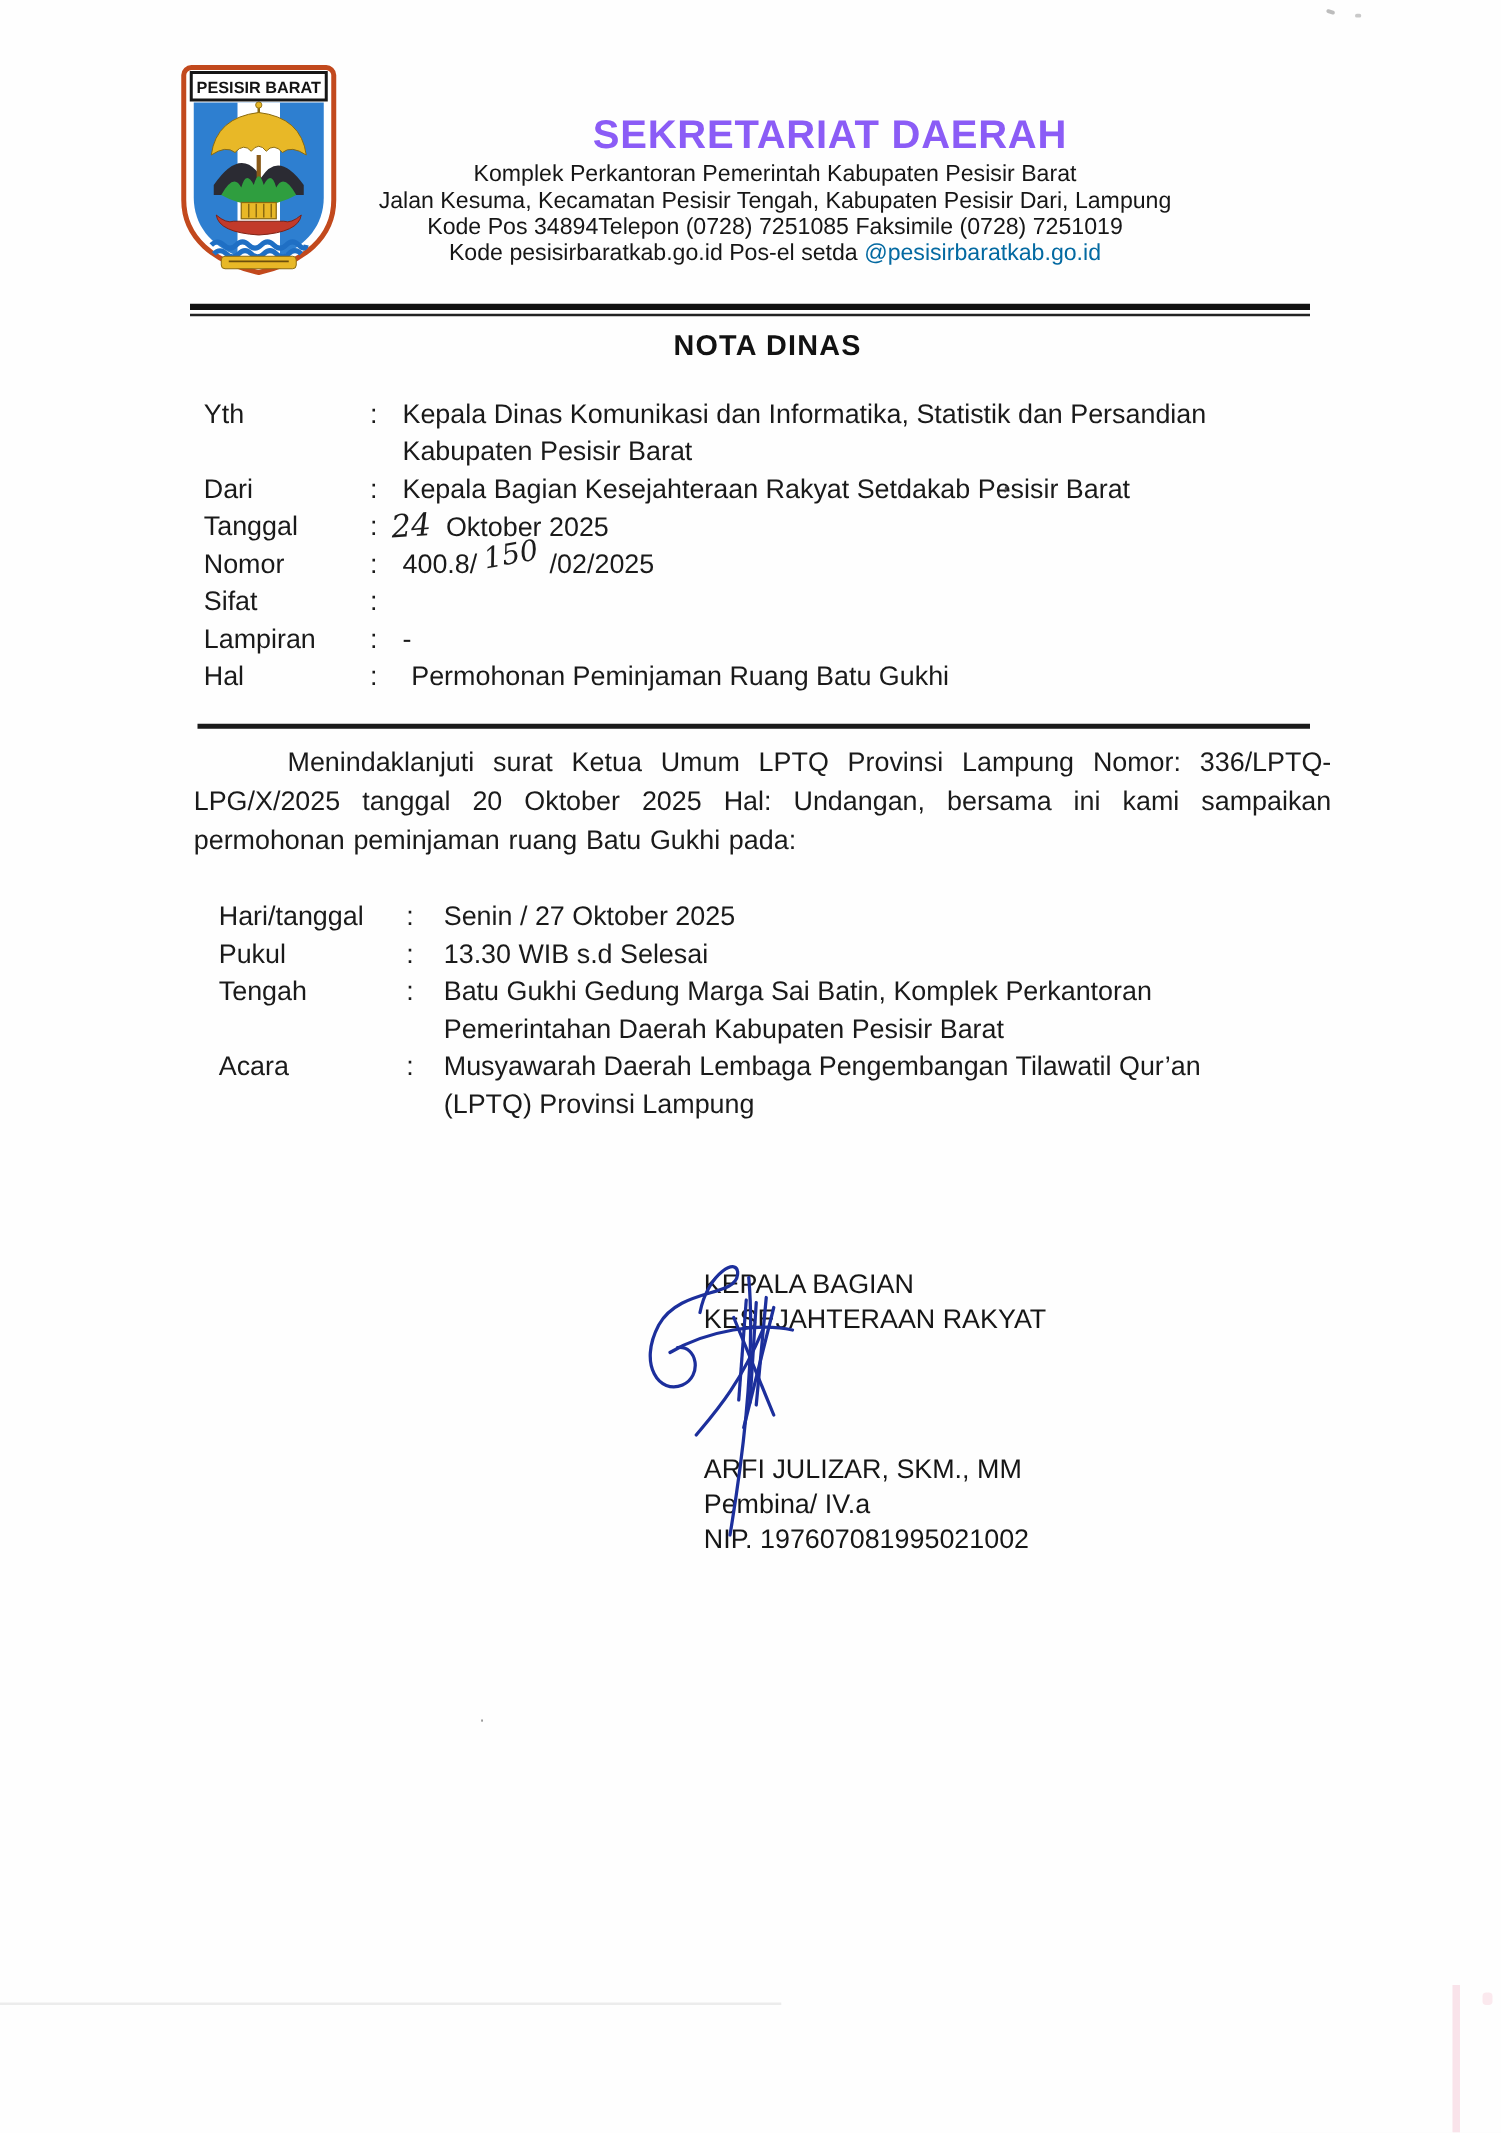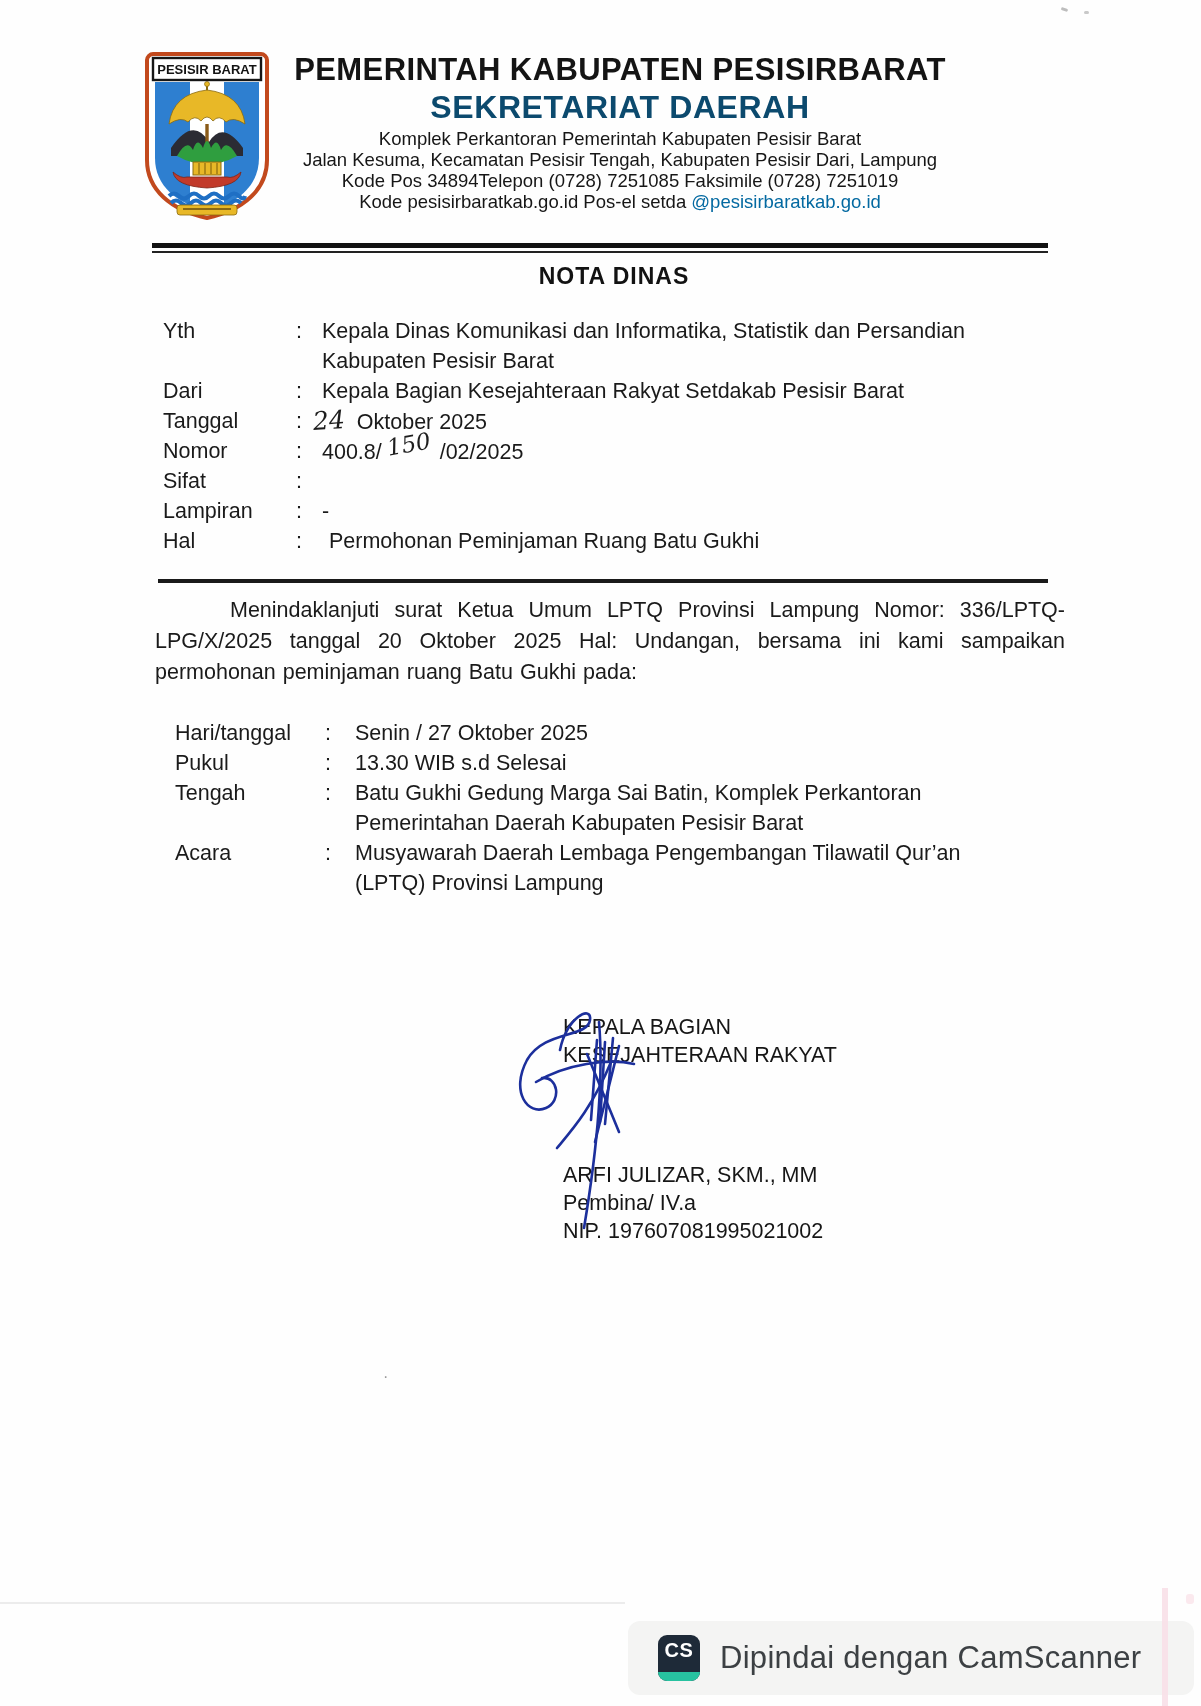--- a/index.html
+++ b/index.html
@@ -4,21 +4,21 @@
 <style>
   * { margin:0; padding:0; box-sizing:border-box; }
   html,body { width:1201px; height:1706px; }
   body { font-family:"Liberation Sans", sans-serif; background:#fbfbfa; position:relative; overflow:hidden; color:#1a1a1a; }
   .abs { position:absolute; }
   .page { position:absolute; inset:0; background:#fefefe; }
 
   
   .hdr-center { left:270px; width:700px; text-align:center; }
   .title1 { top:52px; font-size:31px; font-weight:bold; letter-spacing:.4px; color:#141414; }
-  .title2 { top:89px; font-size:32px; font-weight:bold; letter-spacing:.6px; color:#0c4a6e; }
+  .title2 { top:89px; font-size:32px; font-weight:bold; letter-spacing:.6px; color:#8b5cf6;margin-left:44px; }
   .addr  { font-size:18.5px; line-height:21px; color:#161616; }
   .addr1 { top:128px; } .addr2 { top:149px; } .addr3 { top:170px; } .addr4 { top:191px; }
   .link-blue { color:#2c62c8; }
 
   .rule-thick { left:152px; width:896px; top:243px; height:5px; background:#111; }
   .rule-thin  { left:152px; width:896px; top:251px; height:2px; background:#222; }
 
   .doc-title { top:263px; left:164px; width:900px; text-align:center;
                font-size:23px; font-weight:bold; letter-spacing:1px; color:#121212; }
 
@@ -99,21 +99,20 @@
     <line x1="74" y1="113" x2="74" y2="124" stroke="#8a6a10" stroke-width="1.2"></line>
     <path d="M30,122 Q32,136 64,138 Q96,136 98,122 Q90,129 84,127 L44,127 Q38,129 30,122 Z" fill="#c23a2a" stroke="#7e2316" stroke-width="0.8"></path>
     <path d="M26,146 Q31,141 36,146 T46,146 T56,146 T66,146 T76,146 T86,146 T96,146 T102,146" stroke="#1f6fc4" stroke-width="4" fill="none"></path>
     <path d="M28,153 Q33,148 38,153 T48,153 T58,153 T68,153 T78,153 T88,153 T98,153" stroke="#1f6fc4" stroke-width="4" fill="none"></path>
     <rect x="34" y="155" width="60" height="10" rx="3" fill="#e8b827" stroke="#8a6a10" stroke-width="0.8"></rect>
     <line x1="40" y1="159" x2="88" y2="159" stroke="#6b4e0c" stroke-width="1.4"></line>
     <rect x="10" y="8" width="108" height="22" fill="#ffffff" stroke="#161616" stroke-width="2.4"></rect>
     <text x="64" y="24" text-anchor="middle" font-family="Liberation Sans, sans-serif" font-size="13" font-weight="bold" fill="#141414">PESISIR BARAT</text>
   </svg>
 
-  <div class="abs hdr-center title1">PEMERINTAH KABUPATEN PESISIRBARAT</div>
   <div class="abs hdr-center title2">SEKRETARIAT DAERAH</div>
   <div class="abs hdr-center addr addr1">Komplek Perkantoran Pemerintah Kabupaten Pesisir Barat</div>
   <div class="abs hdr-center addr addr2">Jalan Kesuma, Kecamatan Pesisir Tengah, Kabupaten Pesisir Dari, Lampung</div>
   <div class="abs hdr-center addr addr3">Kode Pos 34894Telepon (0728) 7251085 Faksimile (0728) 7251019</div>
   <div class="abs hdr-center addr addr4"><span>Kode pesisirbaratkab.go.id Pos-el setda </span><span class="link-blue" style="color: #0369a1;">@pesisirbaratkab.go.id</span></div>
 
   <div class="abs rule-thick"></div>
   <div class="abs rule-thin"></div>
 
   <div class="abs doc-title">NOTA DINAS</div>
@@ -195,27 +194,20 @@
     <path d="M36,82 C66,64 108,58 134,64" style="stroke: rgb(28, 47, 156);"></path>
     <path d="M97,40 L91,120" style="stroke: rgb(28, 47, 156);"></path>
     <path d="M105,42 L100,122" style="stroke: rgb(28, 47, 156);"></path>
     <path d="M113,38 L105,124" style="stroke: rgb(28, 47, 156);"></path>
     <path d="M119,46 L95,142" style="stroke: rgb(28, 47, 156);"></path>
     <path d="M87,54 L119,132" style="stroke: rgb(28, 47, 156);"></path>
     <path d="M111,62 C92,108 72,130 57,148" style="stroke: rgb(28, 47, 156);"></path>
     <path d="M99,22 C104,80 97,150 84,228" style="stroke: rgb(28, 47, 156);"></path>
   </svg>
 
-  <div class="abs cs-bar">
-    <div class="cs-icon" style="background: rgb(30, 42, 56);">
-      <div class="cs-txt">CS</div>
-      <div class="cs-strip" style="background: rgb(39, 194, 160);"></div>
-    </div>
-    <div class="cs-label">Dipindai dengan CamScanner</div>
-  </div>
 
   <div class="abs dot1"></div>
   <div class="abs dot2"></div>
   <div class="abs mark-comma">’</div>
   <div class="abs mark-speck">·</div>
   <div class="abs edge-line"></div>
   <div class="abs pink-streak"></div>
   <div class="abs pink-dot"></div>
 </div>
 

